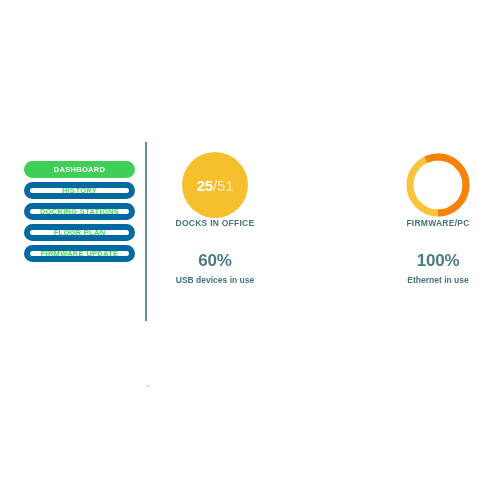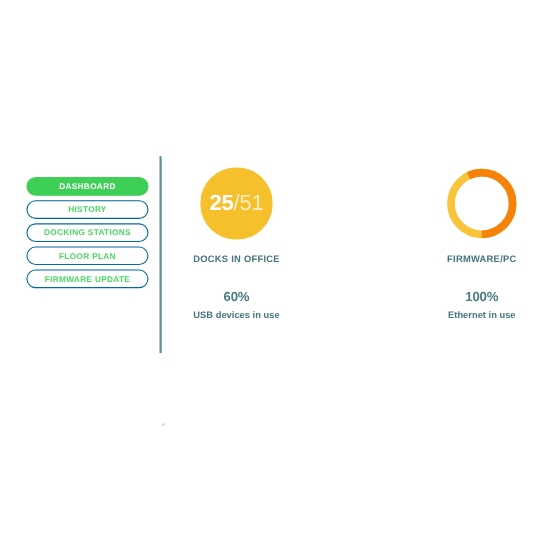--- a/index.html
+++ b/index.html
@@ -29,21 +29,21 @@
     left: 24px;
     top: 161px;
     width: 111px;
     display: flex;
     flex-direction: column;
     gap: 4px;
   }
   .nav-item {
     height: 17px;
     border-radius: 9px;
-    border: 1px solid #0369a1;
+    border: 6px solid #0369a1;
     background: #ffffff;
     color: #4BD863;
     font-size: 7.5px;
     font-weight: bold;
     letter-spacing: 0.3px;
     display: flex;
     align-items: center;
     justify-content: center;
     box-sizing: border-box;
     text-transform: uppercase;
@@ -93,43 +93,42 @@
   }
   .ring-center {
     position: absolute;
     left: 0;
     top: 0;
     width: 66px;
     height: 66px;
     display: flex;
     align-items: center;
     justify-content: center;
-    font-size: 20px;
+    font-size: 15px;
     font-weight: bold;
     color: #ffffff;
     letter-spacing: -0.2px;
   }
   .ring-center .den {
     font-weight: normal;
     color: rgba(255,255,255,0.72);
   }
 
   .metric-title {
-    margin-top: 12px;
     font-size: 8.5px;
     font-weight: bold;
     color: #44757C;
     letter-spacing: 0.25px;
     text-align: center;
     white-space: nowrap;
   }
 
   .metric-pct {
     margin-top: 23px;
-    font-size: 12px;
+    font-size: 17px;
     font-weight: bold;
     color: #4A7C83;
     letter-spacing: -0.2px;
   }
   .metric-sub {
     margin-top: 4px;
     font-size: 8.5px;
     font-weight: bold;
     color: #44757C;
     text-align: center;

